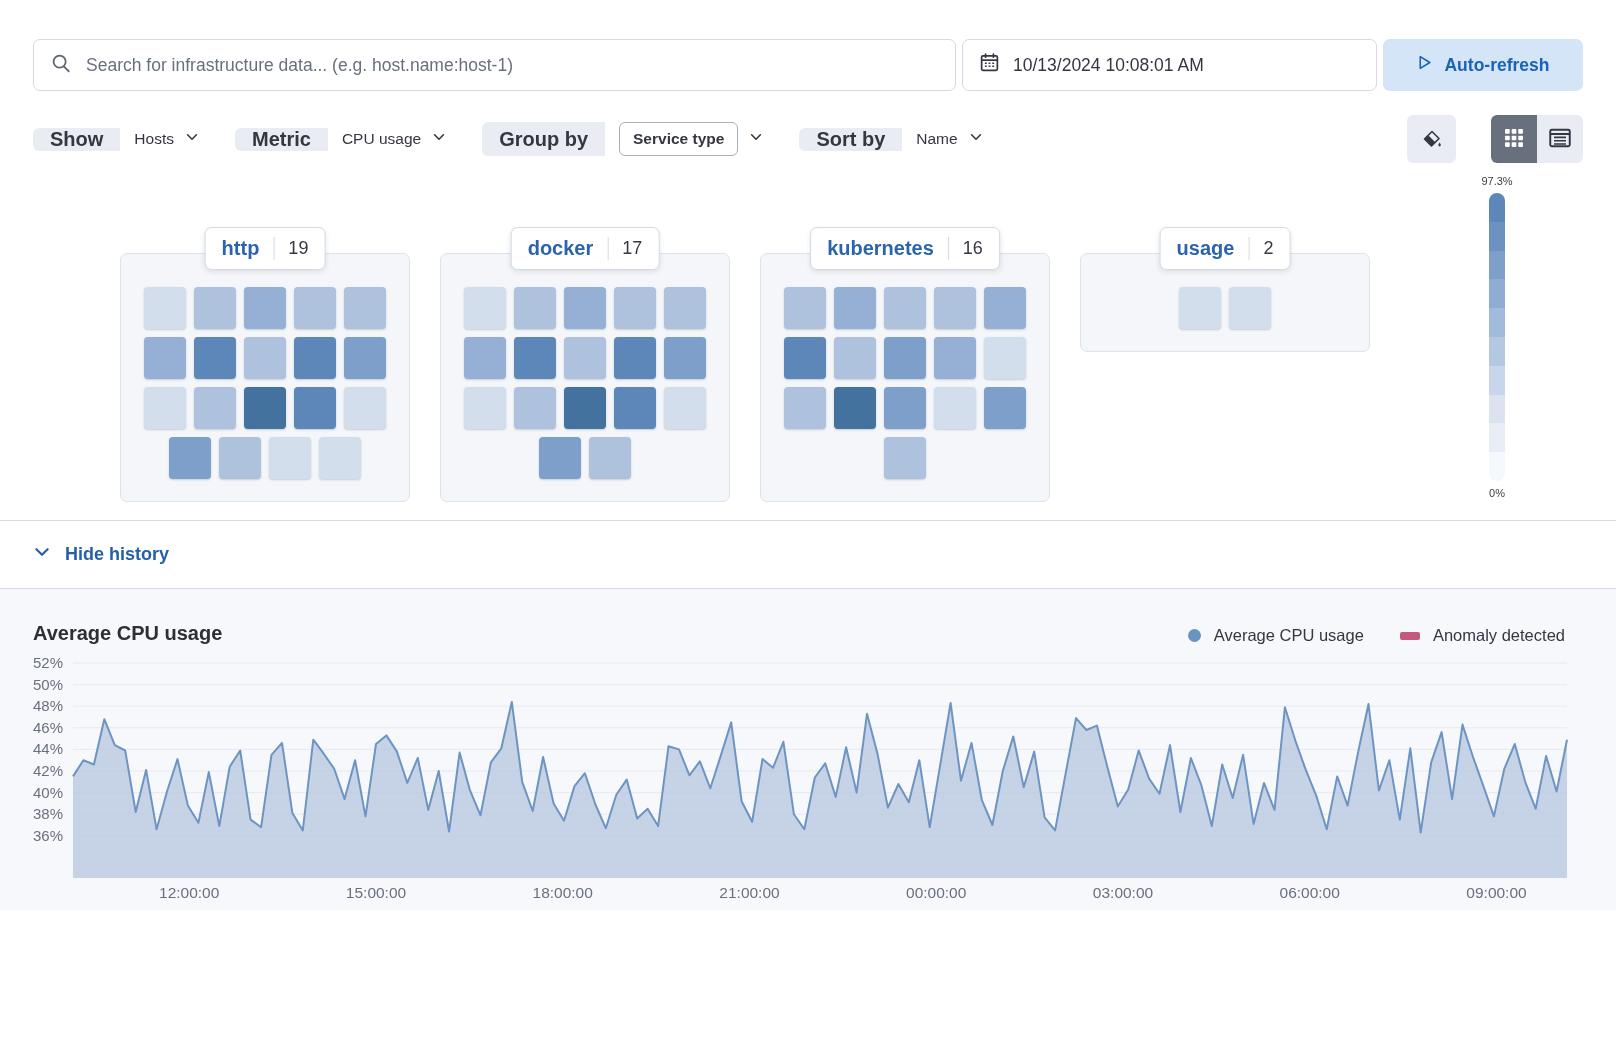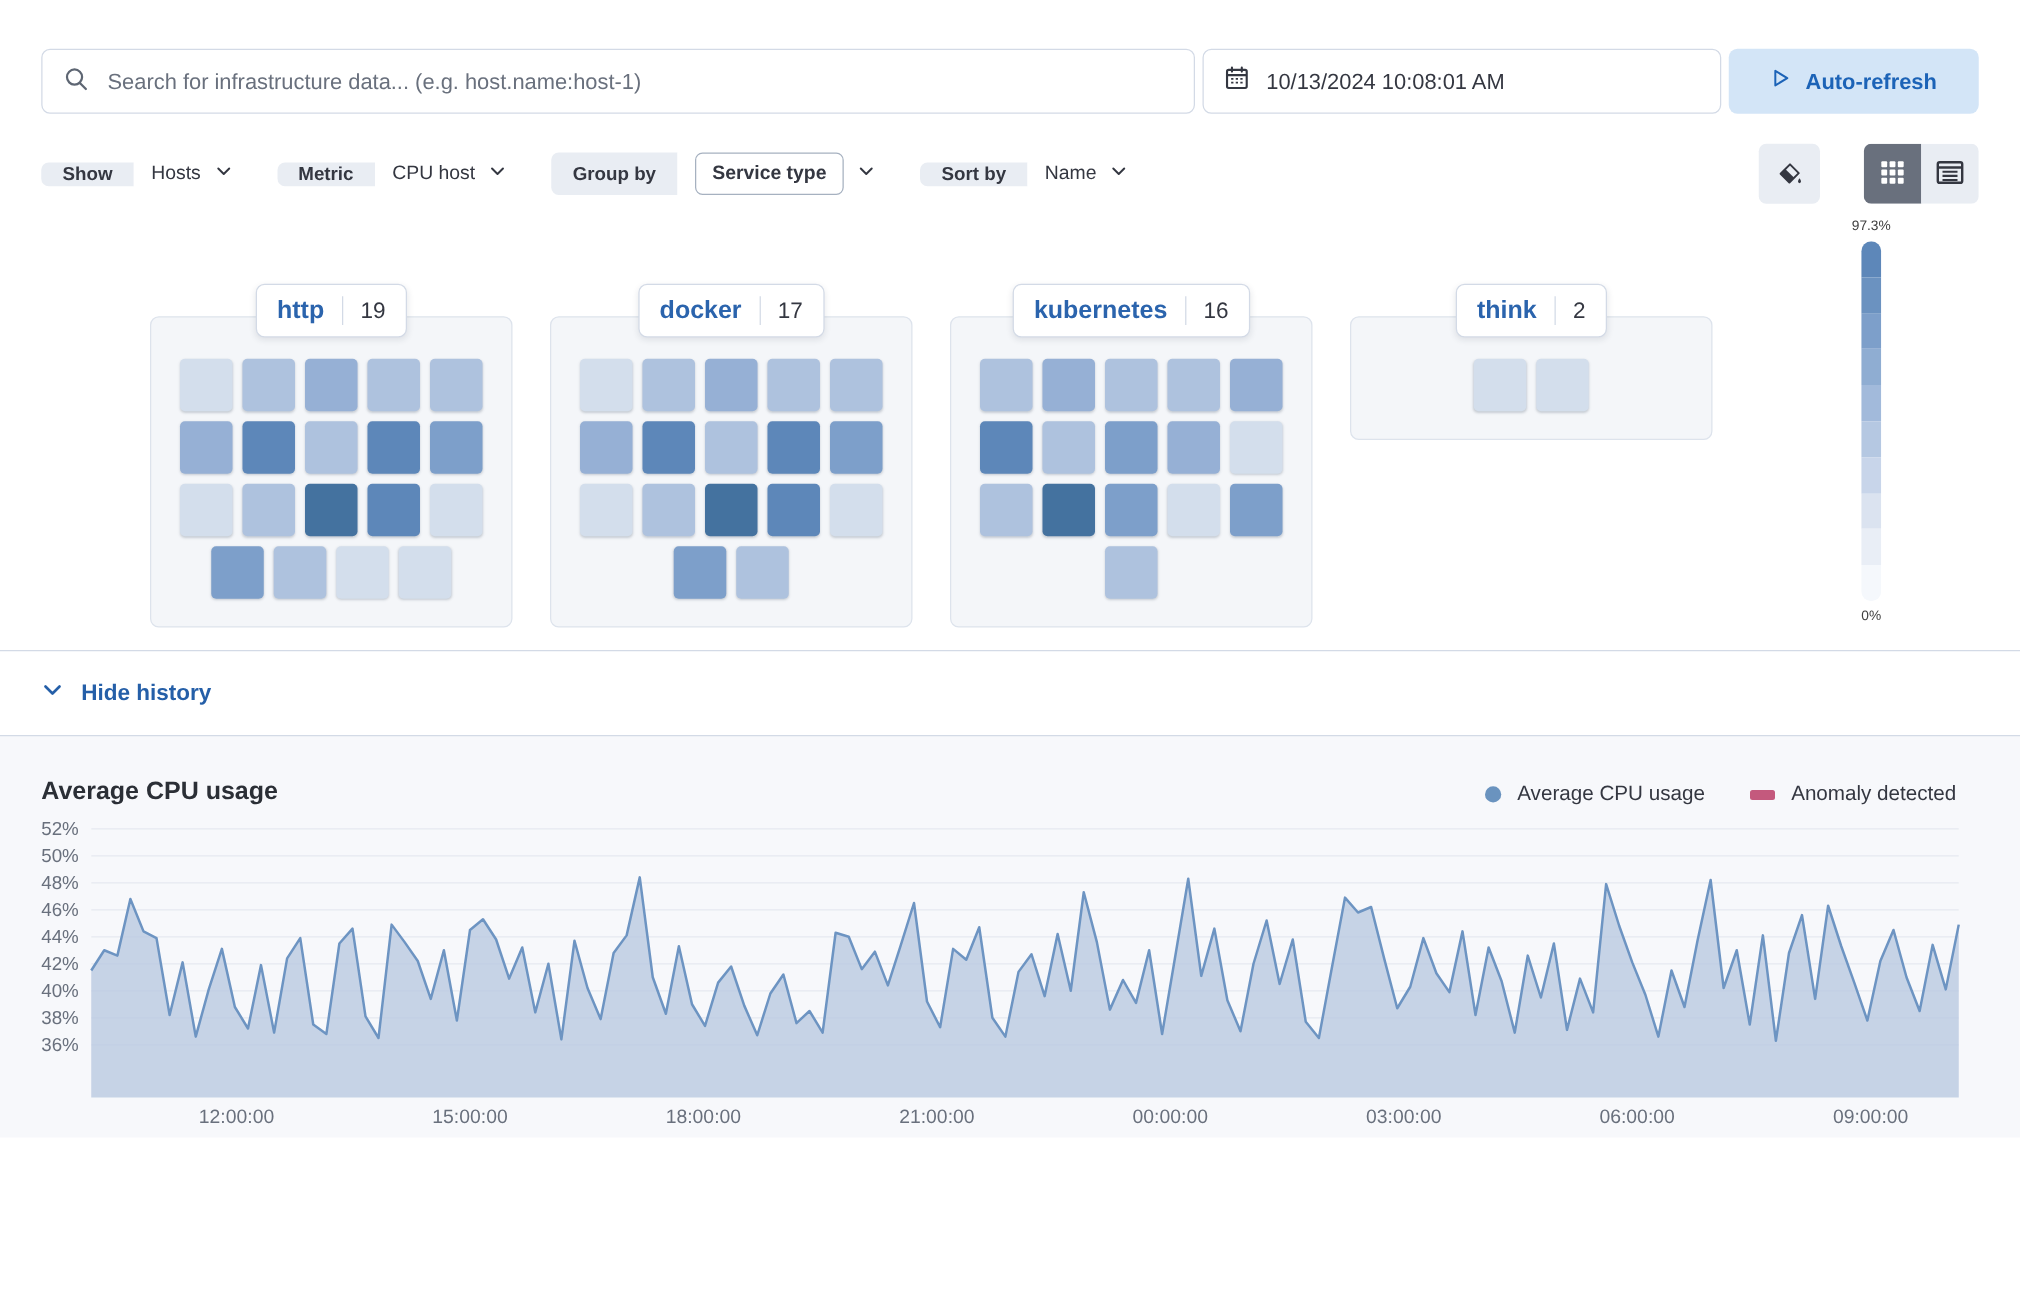--- a/index.html
+++ b/index.html
@@ -44,21 +44,21 @@
   .refresh-btn {
     width:200px; height:52px; display:flex; align-items:center; justify-content:center; gap:11px;
     background:#d3e5f7; color:#1c63b7; border:none; border-radius:7px;
     font-size:17.5px; font-weight:600; cursor:pointer; font-family:inherit;
   }
   
   .filter-row { display:flex; align-items:center; gap:22px; margin:24px 33px 0 33px; height:48px; }
   .fgroup { display:flex; align-items:stretch; border-radius:6px; }
   .flabel {
     background:#e9edf3; padding:0 17px; display:flex; align-items:center;
-    font-weight:700; font-size:15px; border-radius:6px 0 0 6px; color:#343741;
+    font-weight:700; font-size:20px; border-radius:6px 0 0 6px; color:#343741;
   }
   .fvalue {
     background:#fff; padding:0 14px; display:flex; align-items:center; gap:11px;
     font-size:15.5px; color:#343741; cursor:pointer; border-radius:0 6px 6px 0;
   }
   .fchip { border:1px solid #a6b1c0; border-radius:6px; padding:7px 13px; font-weight:600; background:#fff; }
   .right-tools { margin-left:auto; display:flex; align-items:center; gap:35px; }
   .icon-btn {
     width:49px; height:48px; border:none; border-radius:6px; background:#e9edf3;
     display:flex; align-items:center; justify-content:center; cursor:pointer;
@@ -148,21 +148,21 @@
       <span class="fvalue">
         <span>Hosts</span>
         <span><svg width="14" height="14" viewBox="0 0 16 16" fill="none">
               <path d="M3 5.5 8 10.5 13 5.5" stroke="#343741" stroke-width="1.8" stroke-linecap="round" stroke-linejoin="round"></path>
             </svg></span>
       </span>
     </div>
     <div class="fgroup">
       <span class="flabel">Metric</span>
       <span class="fvalue">
-        <span>CPU host</span>
+        <span>CPU usage</span>
         <span><svg width="14" height="14" viewBox="0 0 16 16" fill="none">
               <path d="M3 5.5 8 10.5 13 5.5" stroke="#343741" stroke-width="1.8" stroke-linecap="round" stroke-linejoin="round"></path>
             </svg></span>
       </span>
     </div>
     <div class="fgroup">
       <span class="flabel">Group by</span>
       <span class="fvalue">
         <span class="fchip">Service type</span>
         <span><svg width="14" height="14" viewBox="0 0 16 16" fill="none">
@@ -318,21 +318,21 @@
               <div class="wtile" style="background: rgb(211, 222, 236);"></div>
               <div class="wtile" style="background: rgb(125, 159, 202);"></div>
             </div>
             <div class="wrow">
               <div class="wtile" style="background: rgb(174, 194, 222);"></div>
             </div>
           </div>
         </div>
         <div class="wgroup-wrap">
           <div class="wbadge">
-            <span class="wbadge-name">think</span>
+            <span class="wbadge-name">usage</span>
             <span class="wbadge-div"></span>
             <span class="wbadge-count">2</span>
           </div>
           <div class="wcard">
             <div class="wrow">
               <div class="wtile" style="background: rgb(211, 222, 236);"></div>
               <div class="wtile" style="background: rgb(211, 222, 236);"></div>
             </div>
           </div>
         </div>

